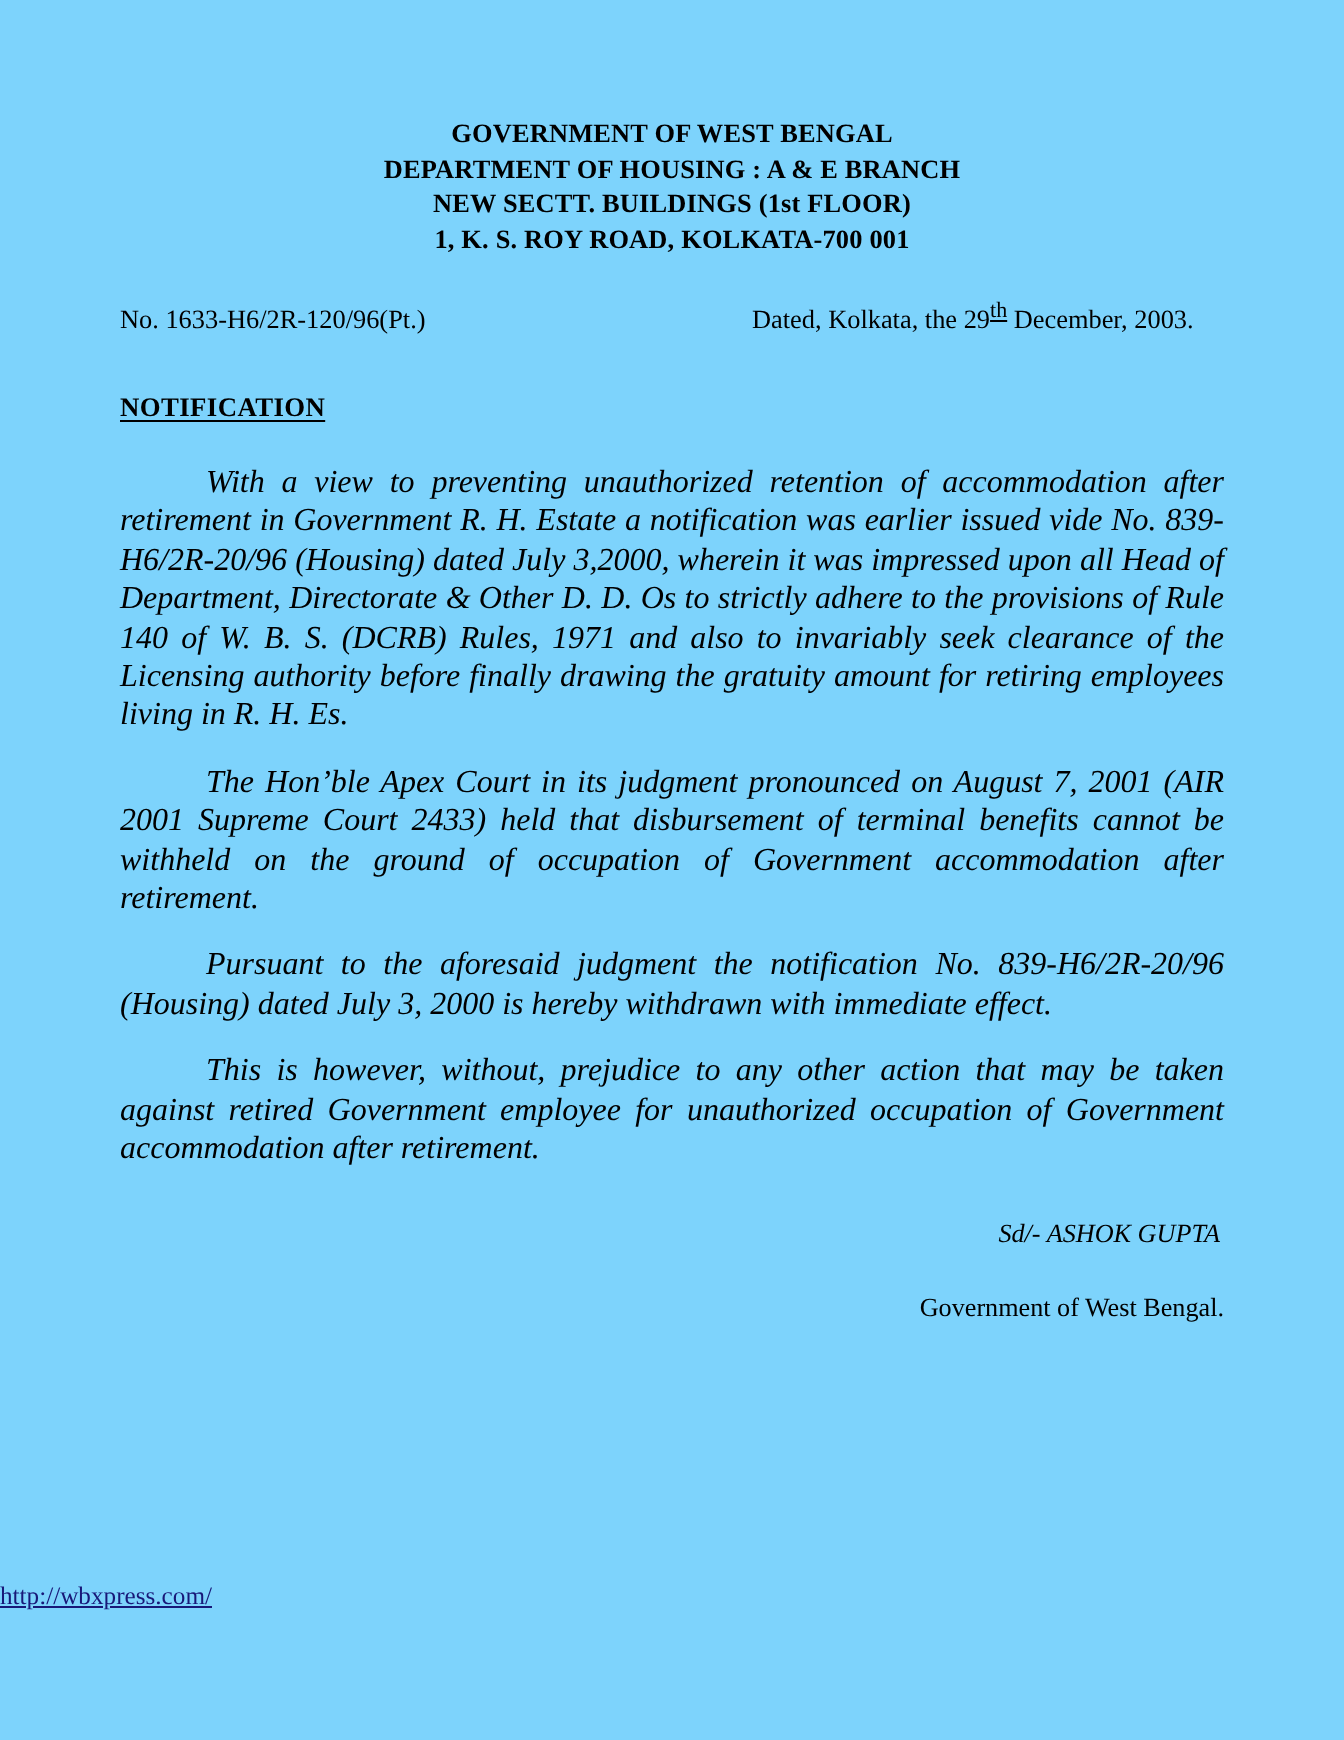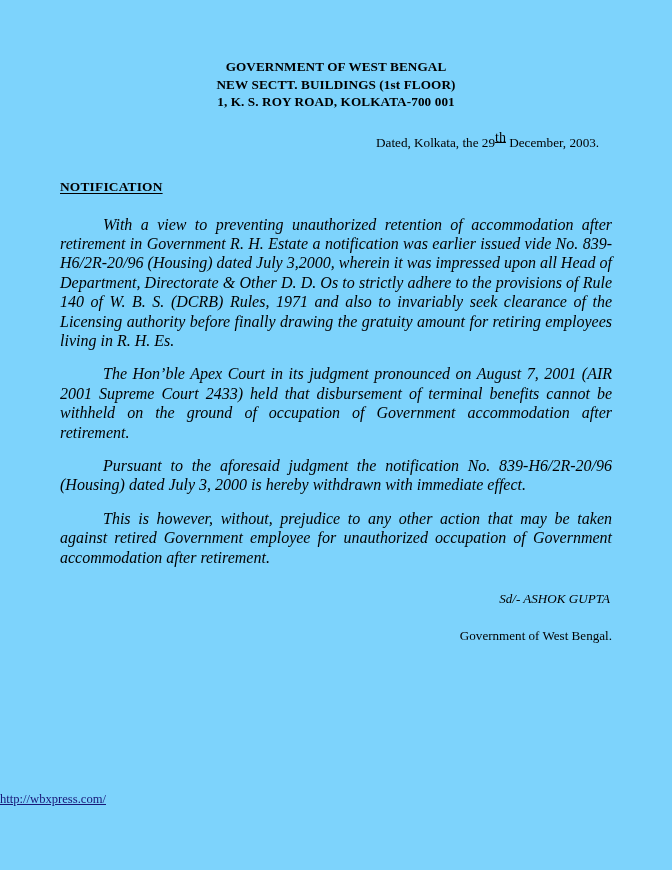--- a/index.html
+++ b/index.html
@@ -59,21 +59,21 @@
     top: 0;
     white-space: nowrap;
   }
   .datetext {
     position: absolute;
     left: 316px;
     top: 0;
     white-space: nowrap;
   }
   .sup {
-    font-size: 14px;
+    font-size: 11px;
     vertical-align: super;
     line-height: 0;
     text-decoration: underline;
   }
 
   
   .notif-title {
     margin-top: 26px;
     text-align: left;
     font-weight: bold;
@@ -137,25 +137,27 @@
   }
 </style>
 </head>
 <body>
 
 <div class="page">
   <div class="content">
 
     <div class="letterhead">
       <div>GOVERNMENT OF WEST BENGAL</div>
+      <div>DEPARTMENT OF HOUSING : A &amp; E BRANCH</div>
       <div>NEW SECTT. BUILDINGS (1st FLOOR)</div>
       <div>1, K. S. ROY ROAD, KOLKATA-700 001</div>
     </div>
 
     <div class="refrow">
+      <div class="refno">No. 1633-H6/2R-120/96(Pt.)</div>
       <div class="datetext"><span>Dated, Kolkata, the 29</span><span class="sup">th</span><span> December, 2003.</span></div>
     </div>
 
     <div class="notif-title"><span>NOTIFICATION</span></div>
 
     <div class="body-block">
       <p class="para">With a view to preventing unauthorized retention of accommodation after retirement in Government R. H. Estate a notification was earlier issued vide No. 839-H6/2R-20/96 (Housing) dated July 3,2000, wherein it was impressed upon all Head of Department, Directorate &amp; Other D. D. Os to strictly adhere to the provisions of Rule 140 of W. B. S. (DCRB) Rules, 1971 and also to invariably seek clearance of the Licensing authority before finally drawing the gratuity amount for retiring employees living in R. H. Es.</p>
       <p class="para">The Hon’ble Apex Court in its judgment pronounced on August 7, 2001 (AIR 2001 Supreme Court 2433) held that disbursement of terminal benefits cannot be withheld on the ground of occupation of Government accommodation after retirement.</p>
       <p class="para">Pursuant to the aforesaid judgment the notification No. 839-H6/2R-20/96 (Housing) dated July 3, 2000 is hereby withdrawn with immediate effect.</p>
       <p class="para">This is however, without, prejudice to any other action that may be taken against retired Government employee for unauthorized occupation of Government accommodation after retirement.</p>

